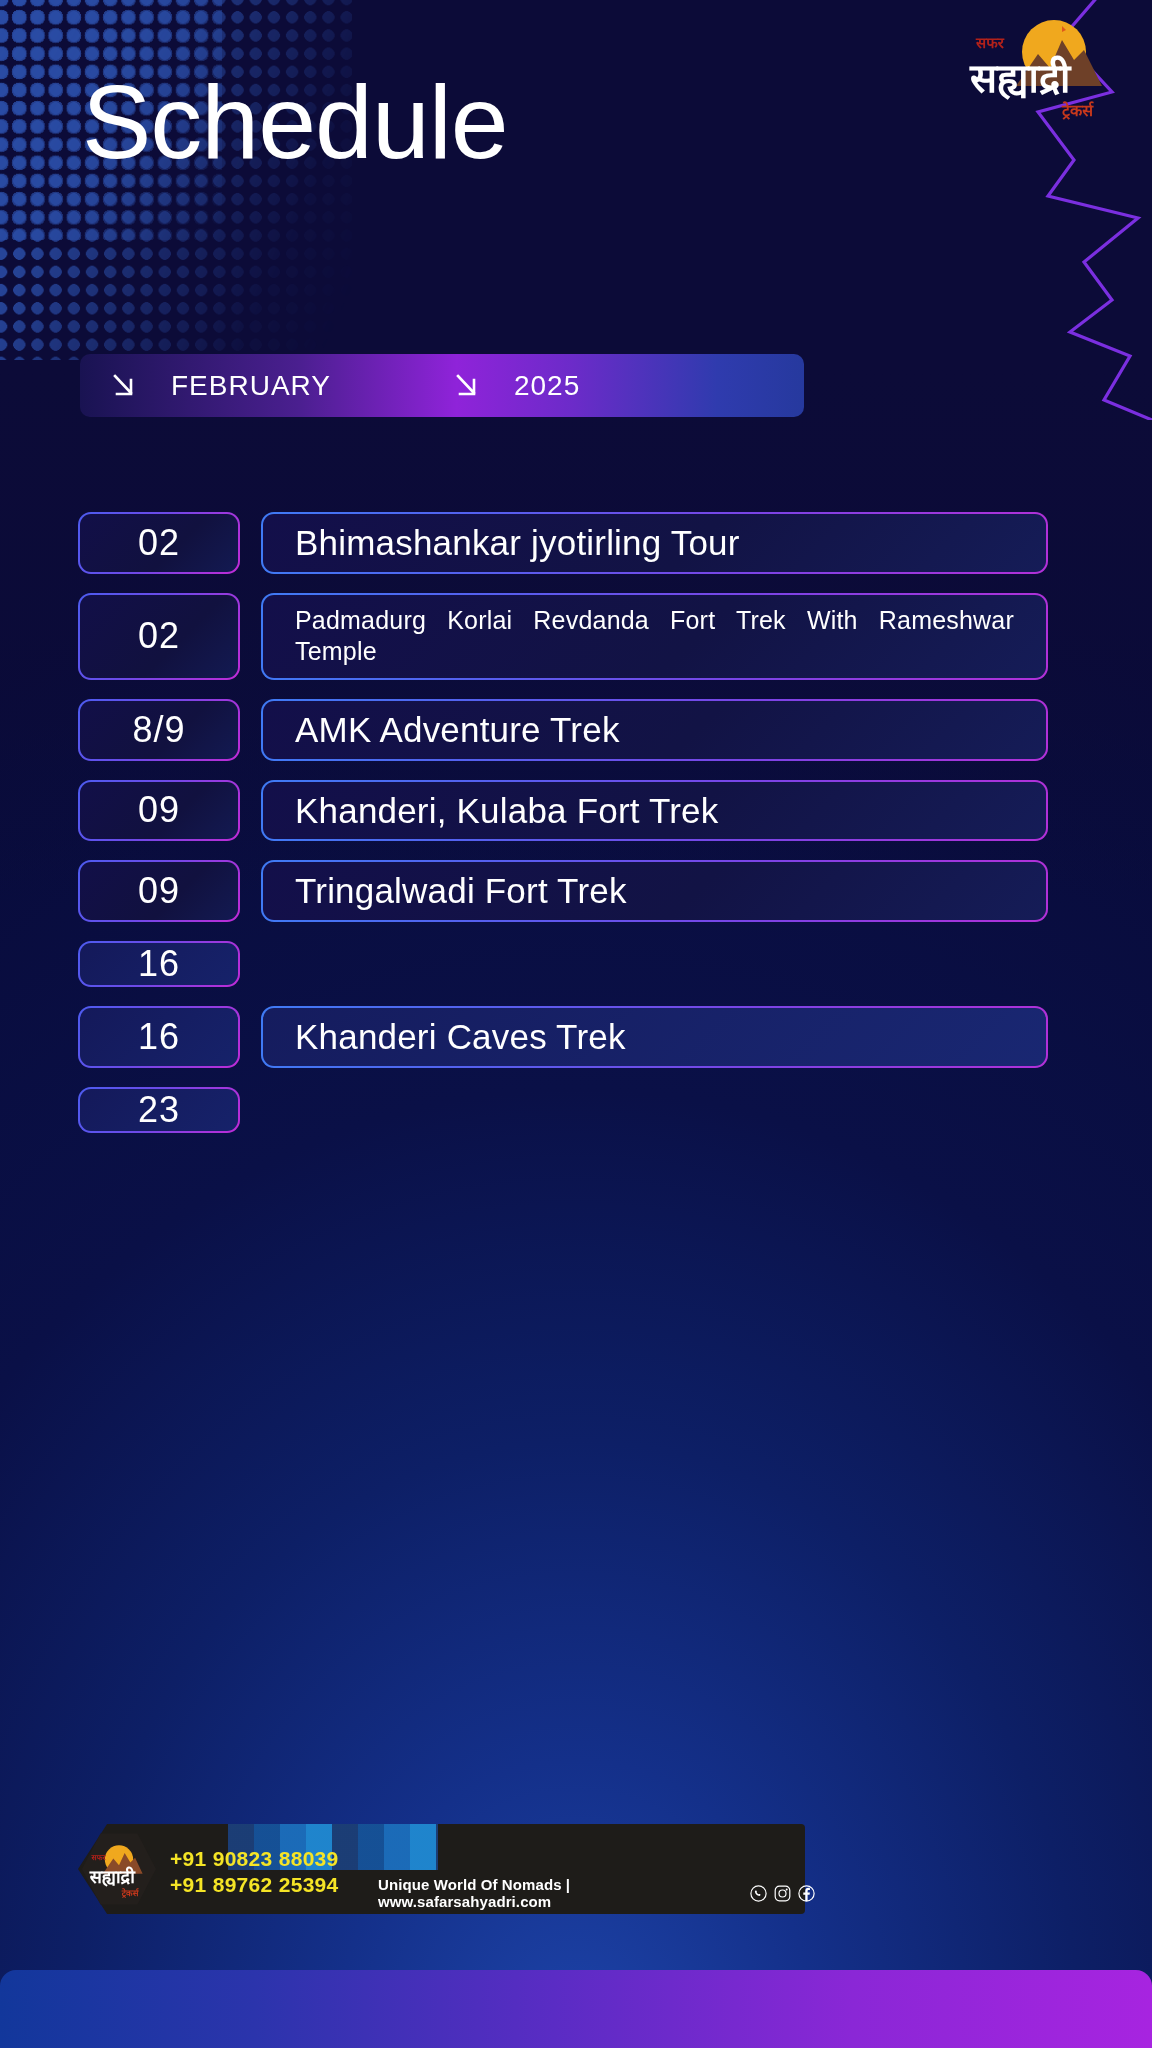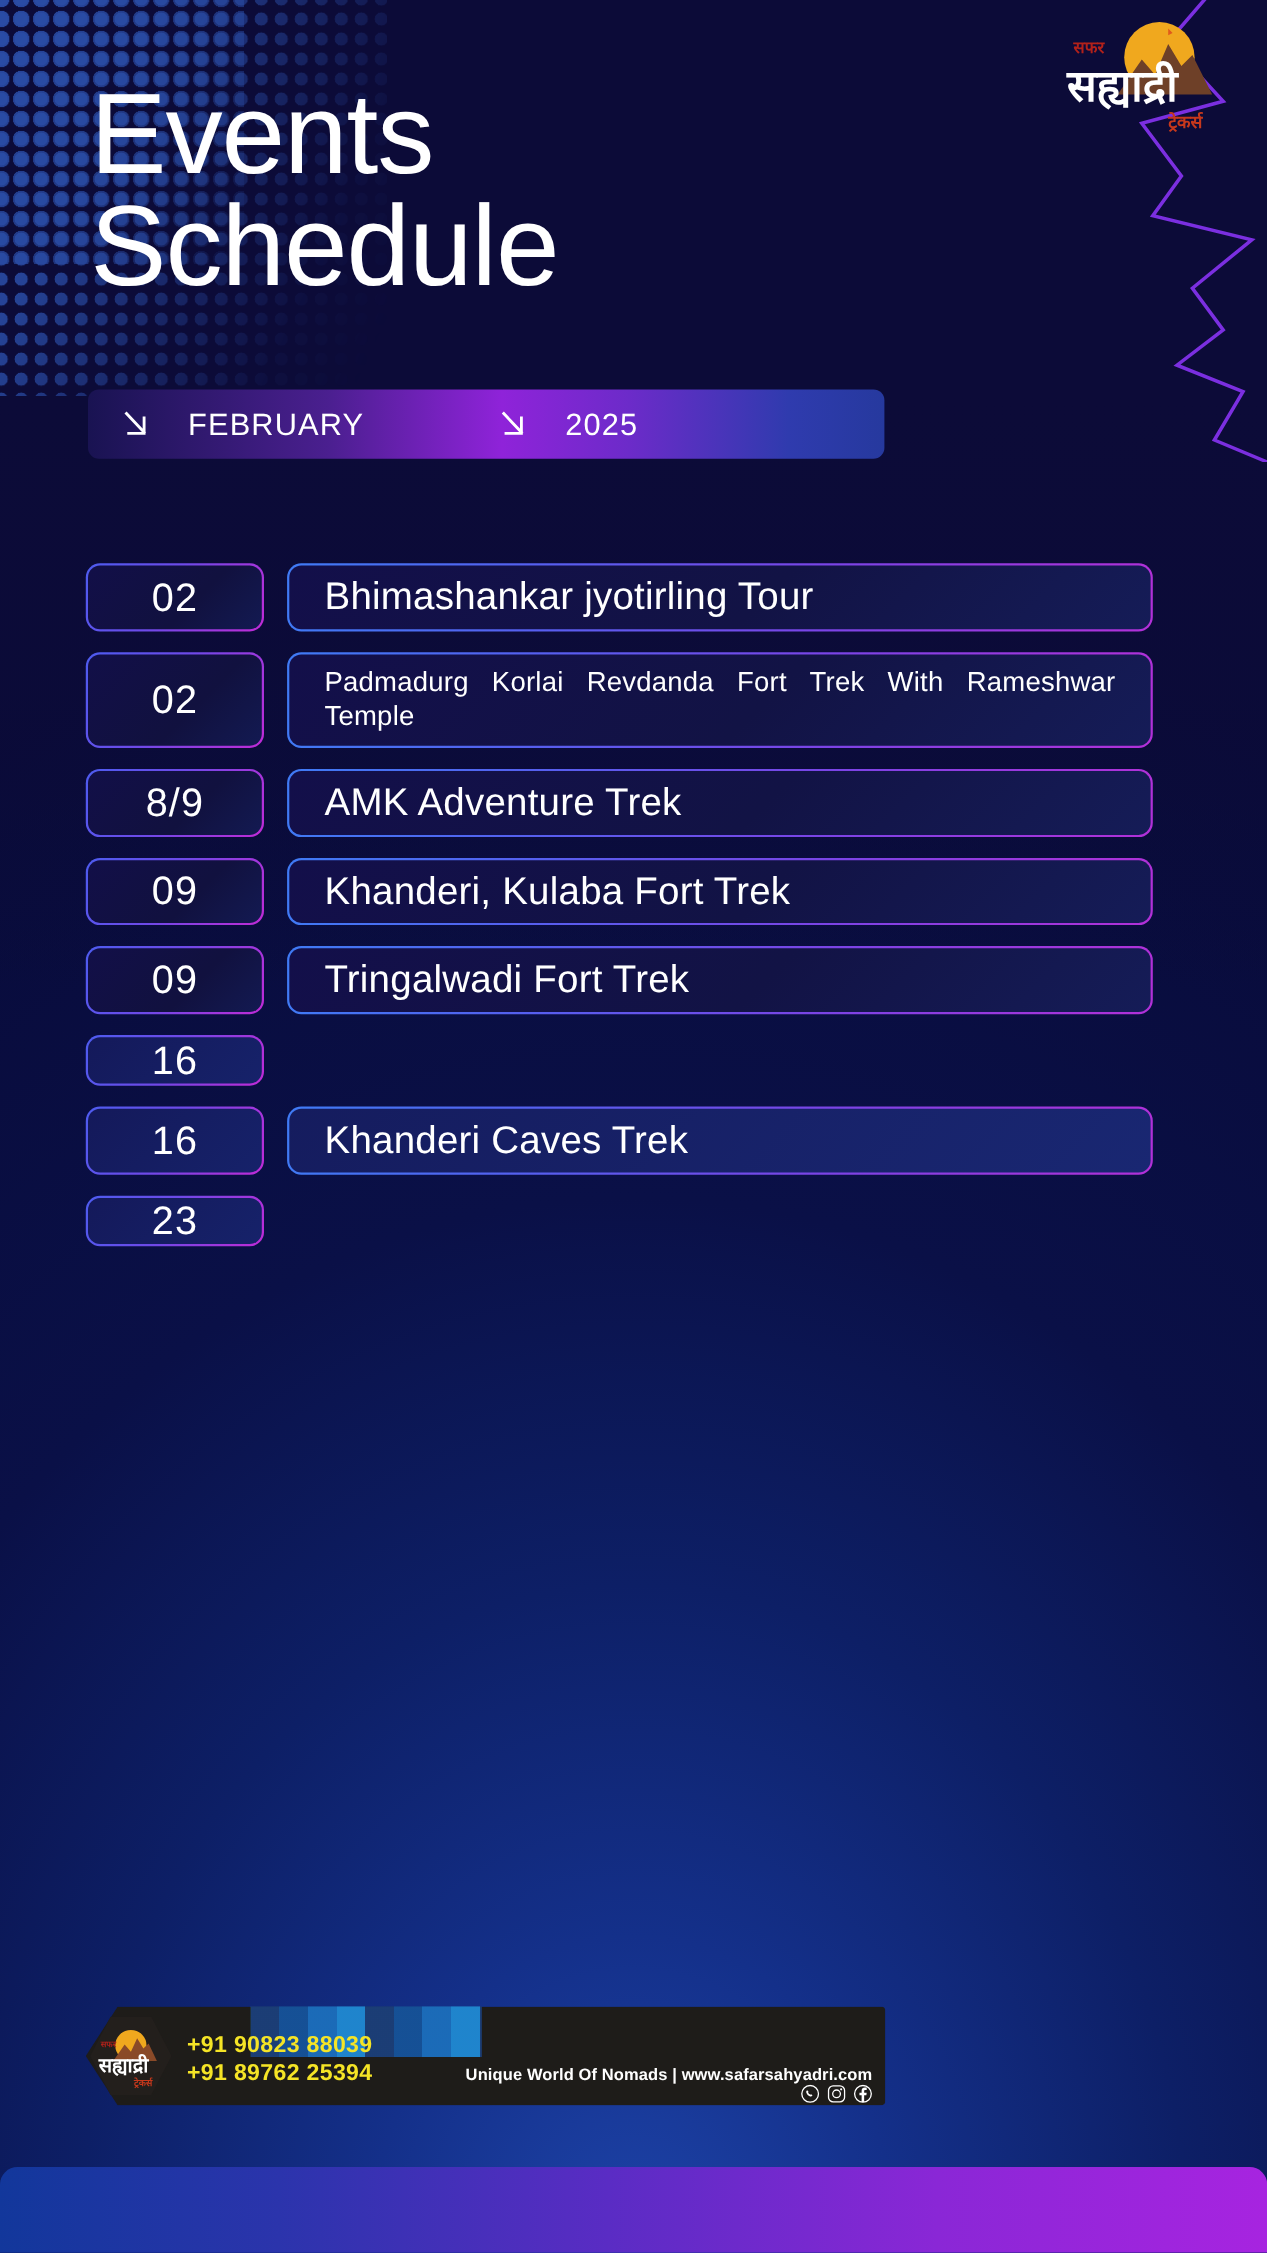--- a/index.html
+++ b/index.html
@@ -136,22 +136,22 @@
     position:absolute; left:290px; top:2px; width:437px; height:48px;
     background:#1f8fd4;
     clip-path:polygon(3.2% 0, 100% 0, 100% 100%, 0 100%);
     display:flex; align-items:center;
   }
   .f-brand{
     color:#fff; font-weight:bold; font-size:31px; letter-spacing:.2px;
     margin-left:30px;
   }
   .f-tag{
-    position:absolute; left:278px; top:54px; width:437px; height:30px;
-    display:flex; align-items:flex-end; z-index:5;flex-direction:column;
+    position:absolute; left:300px; top:54px; width:437px; height:30px;
+    display:flex; align-items:center; z-index:5;
   }
   .f-tagtext{ color:#fff; font-weight:bold; font-size:15px; letter-spacing:.1px; }
   .f-social{ display:flex; gap:7px; margin-left:11px; align-items:center; }
   .f-social svg{ display:block; }
 
   
   .botbar{
     position:absolute; left:0; bottom:0; width:1152px; height:78px;
     border-radius:16px 16px 0 0;
     background:linear-gradient(90deg,#12379b 0%, #2b34ac 22%, #5a2cc4 48%, #8a27d6 74%, #a724e0 100%);
@@ -175,21 +175,20 @@
       <circle cx="96" cy="42" r="32" fill="#f0a81e"></circle>
       <path d="M58 76 L80 44 L92 58 L104 30 L116 50 L126 40 L144 76 Z" fill="#6e4028"></path>
       <path d="M104 30 L104 16 L108 20 L104 22 Z" fill="#e05a1b"></path>
       <text x="18" y="38" font-family="'DejaVu Sans', sans-serif" font-size="15" font-weight="bold" fill="#b2211a">सफर</text>
       <text x="12" y="82" font-family="'DejaVu Sans', sans-serif" font-size="40" font-weight="bold" fill="#ffffff">सह्याद्री</text>
       <text x="104" y="106" font-family="'DejaVu Sans', sans-serif" font-size="16" font-weight="bold" fill="#c6381c">ट्रेकर्स</text>
     </svg>
   </div>
 
   <h1 class="title">
-    <span>Events</span>
     <span class="l2">Schedule</span>
   </h1>
 
   <div class="monthbar">
     <div class="mb-cell m">
       <svg class="arrow" viewBox="0 0 31 31">
         <path d="M7 6 L23 23 M23 10 L23 24 L9 24" fill="none" stroke="#ffffff" stroke-width="2.6" stroke-linecap="square"></path>
       </svg>
       <span class="mb-text">FEBRUARY</span>
     </div>

